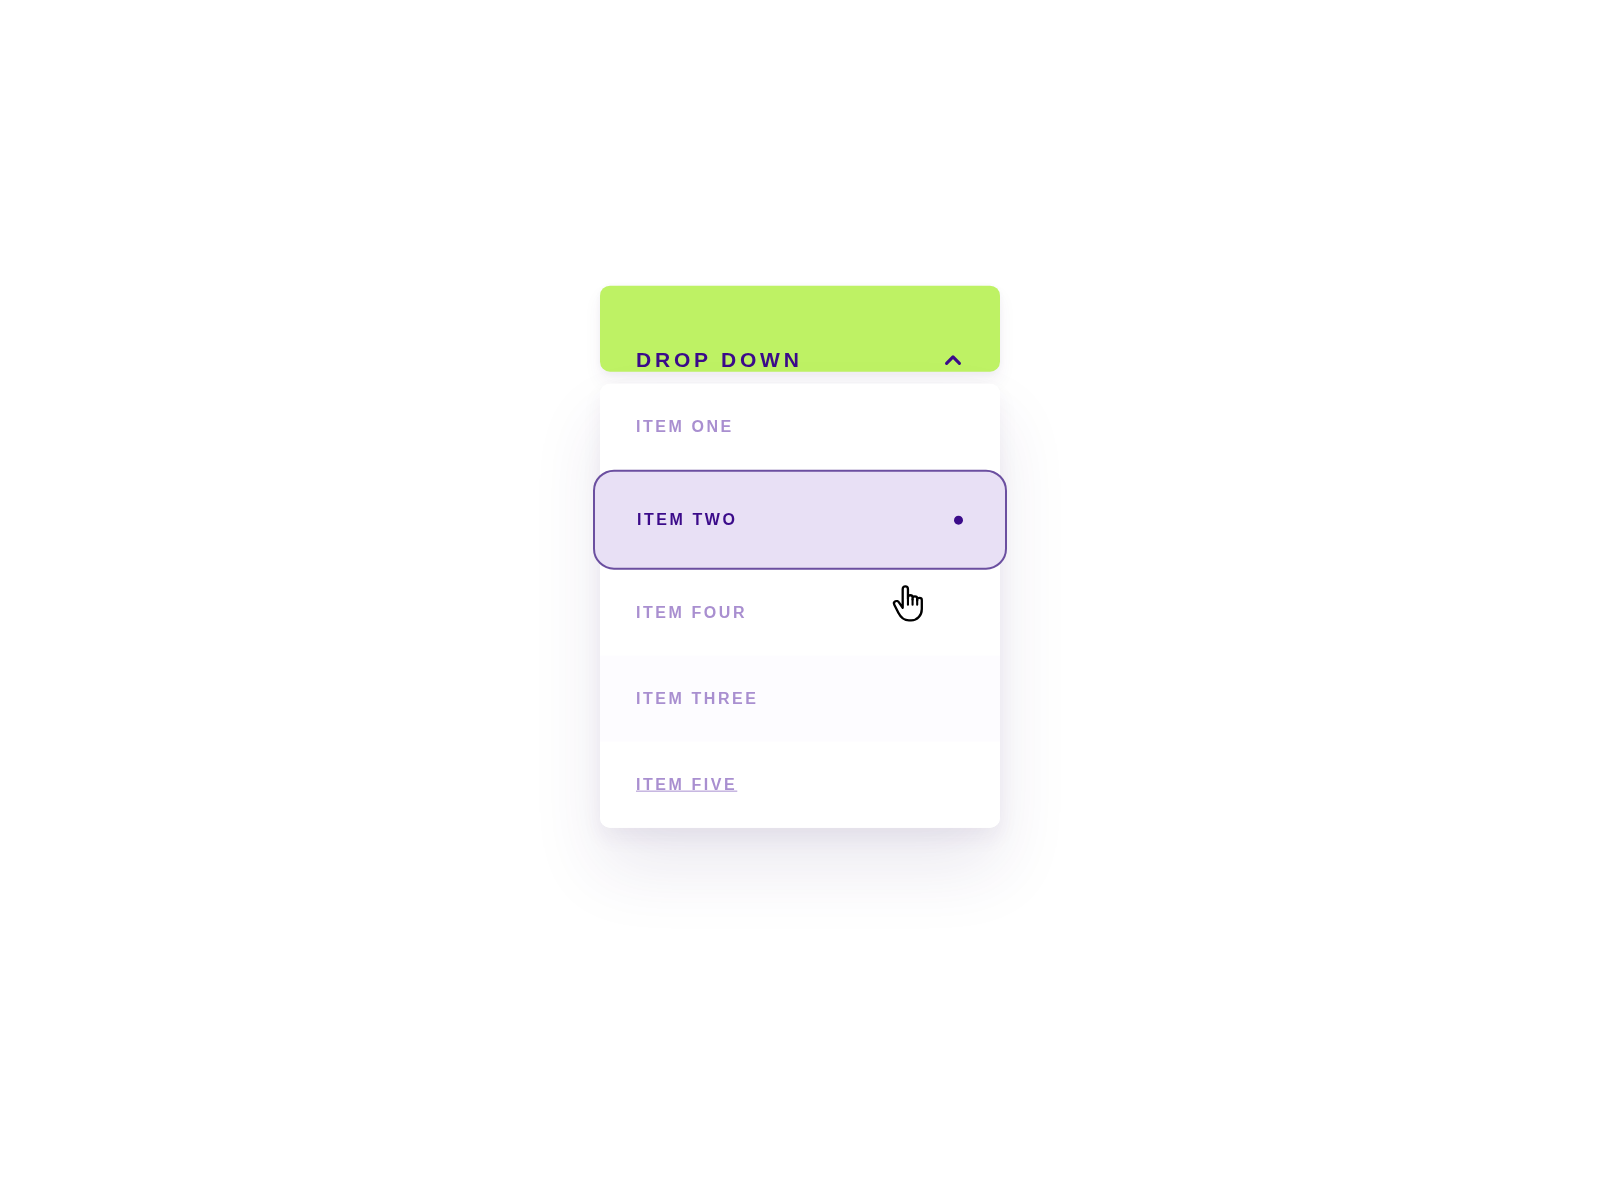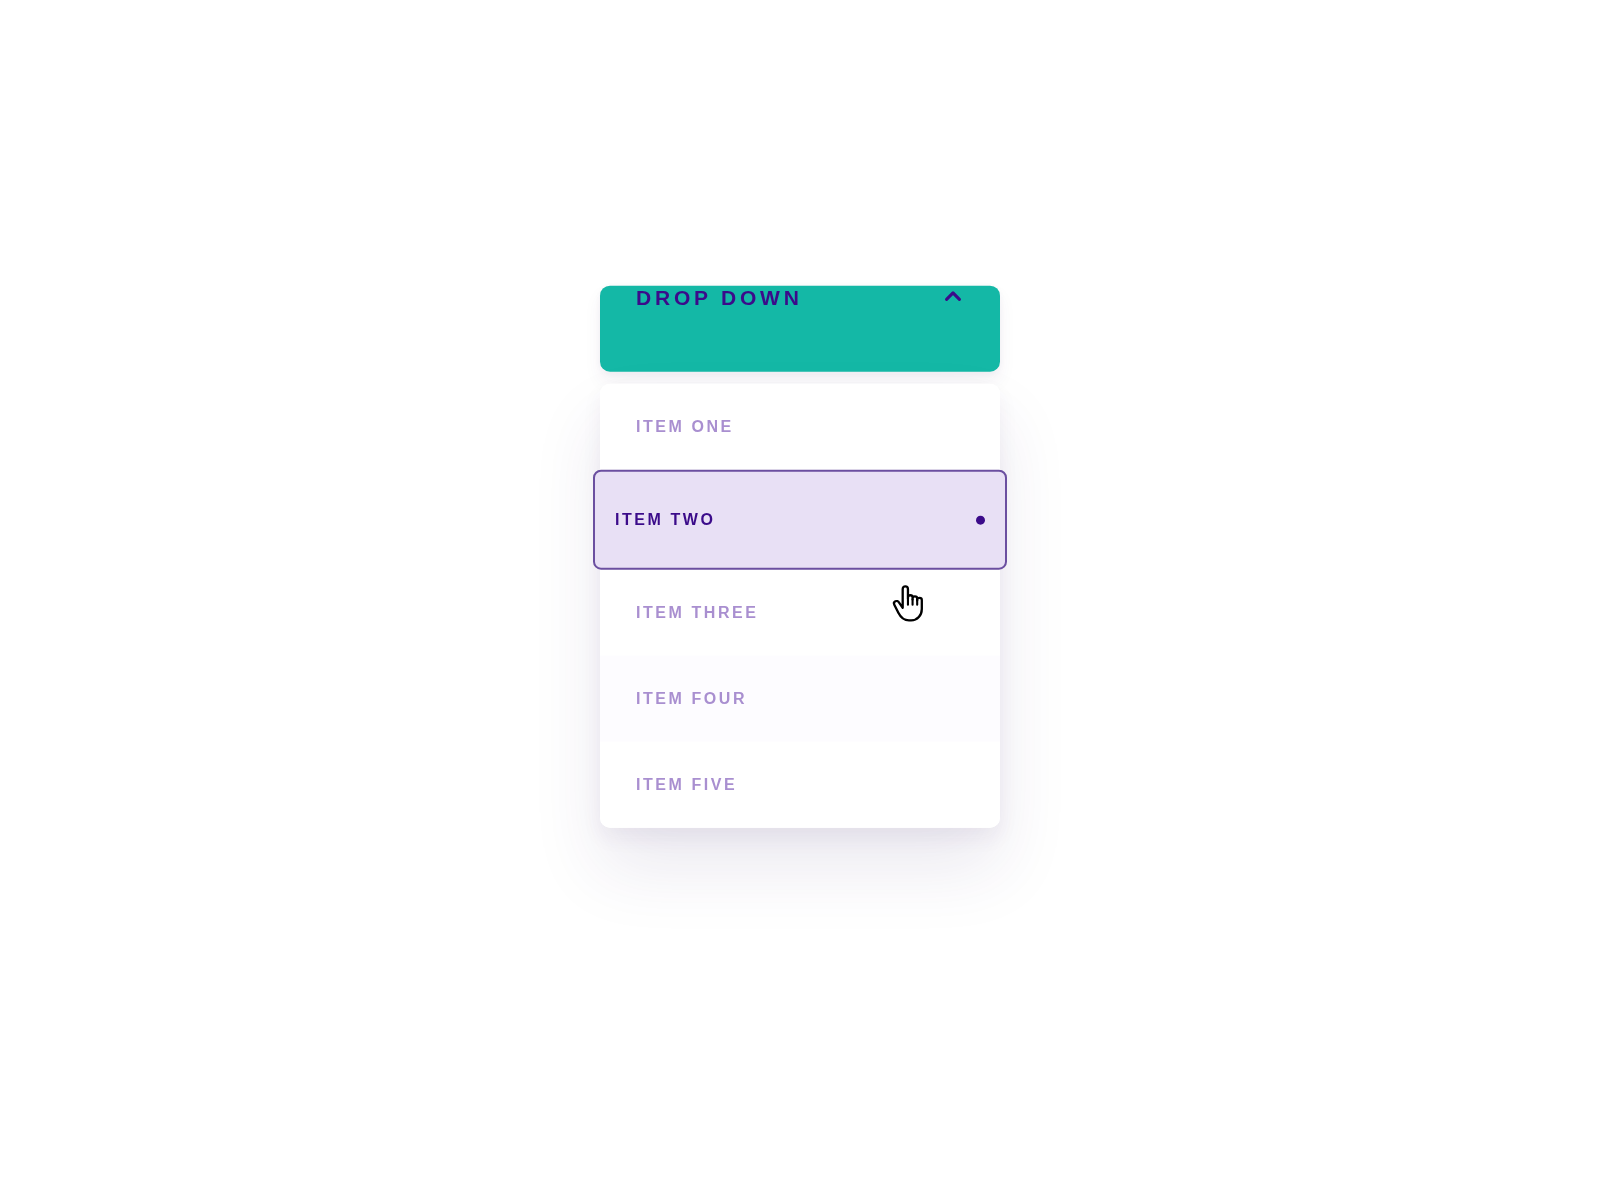--- a/index.html
+++ b/index.html
@@ -27,25 +27,25 @@
     left: 50%;
     top: 50%;
     transform: translate(-50%, -58%);
     width: 400px;
   }
 
   
   .dd-header {
     width: 400px;
     height: 86px;
-    background: #14b8a6;
+    background: #bef264;
     border-radius: 10px;
     padding: 0 36px;
     display: flex;
-    align-items: flex-start;
+    align-items: flex-end;
     justify-content: space-between;
     box-shadow:
       0 10px 18px rgba(60, 40, 110, 0.06),
       0 2px 6px rgba(60, 40, 110, 0.04);
     cursor: pointer;
   }
 
   .dd-header .label {
     color: var(--purple-dark);
     font-size: 21px;
@@ -102,32 +102,33 @@
   .dd-item:nth-child(even) {
     background: var(--row-alt);
   }
   .dd-item:first-child {
     border-top-left-radius: 10px;
     border-top-right-radius: 10px;
   }
   .dd-item:last-child {
     border-bottom-left-radius: 10px;
     border-bottom-right-radius: 10px;
+    text-decoration: underline;
   }
 
   .dd-item.hovered {
     position: relative;
     z-index: 3;
     width: calc(100% + 14px);
     margin-left: -7px;
     height: 100px;
-    padding: 0 20px;
+    padding: 0 42px;
     background: var(--purple-hover-bg);
     border: 2px solid var(--purple-hover-border);
-    border-radius: 8px;
+    border-radius: 21px;
     color: var(--purple-dark);
     justify-content: space-between;
   }
 
   .dd-item .dot {
     width: 9px;
     height: 9px;
     border-radius: 50%;
     background: var(--purple-dark);
   }
@@ -177,25 +178,25 @@
     <div class="dd-item">
       <span>Item One</span>
     </div>
 
     <div class="dd-item hovered">
       <span>Item Two</span>
       <span class="dot"></span>
     </div>
 
     <div class="dd-item">
+      <span>Item Four</span>
+    </div>
+
+    <div class="dd-item">
       <span>Item Three</span>
-    </div>
-
-    <div class="dd-item">
-      <span>Item Four</span>
     </div>
 
     <div class="dd-item">
       <span>Item Five</span>
     </div>
 
   </div>
 
   <div class="cursor-hand">
     <svg viewBox="0 0 40 40">

